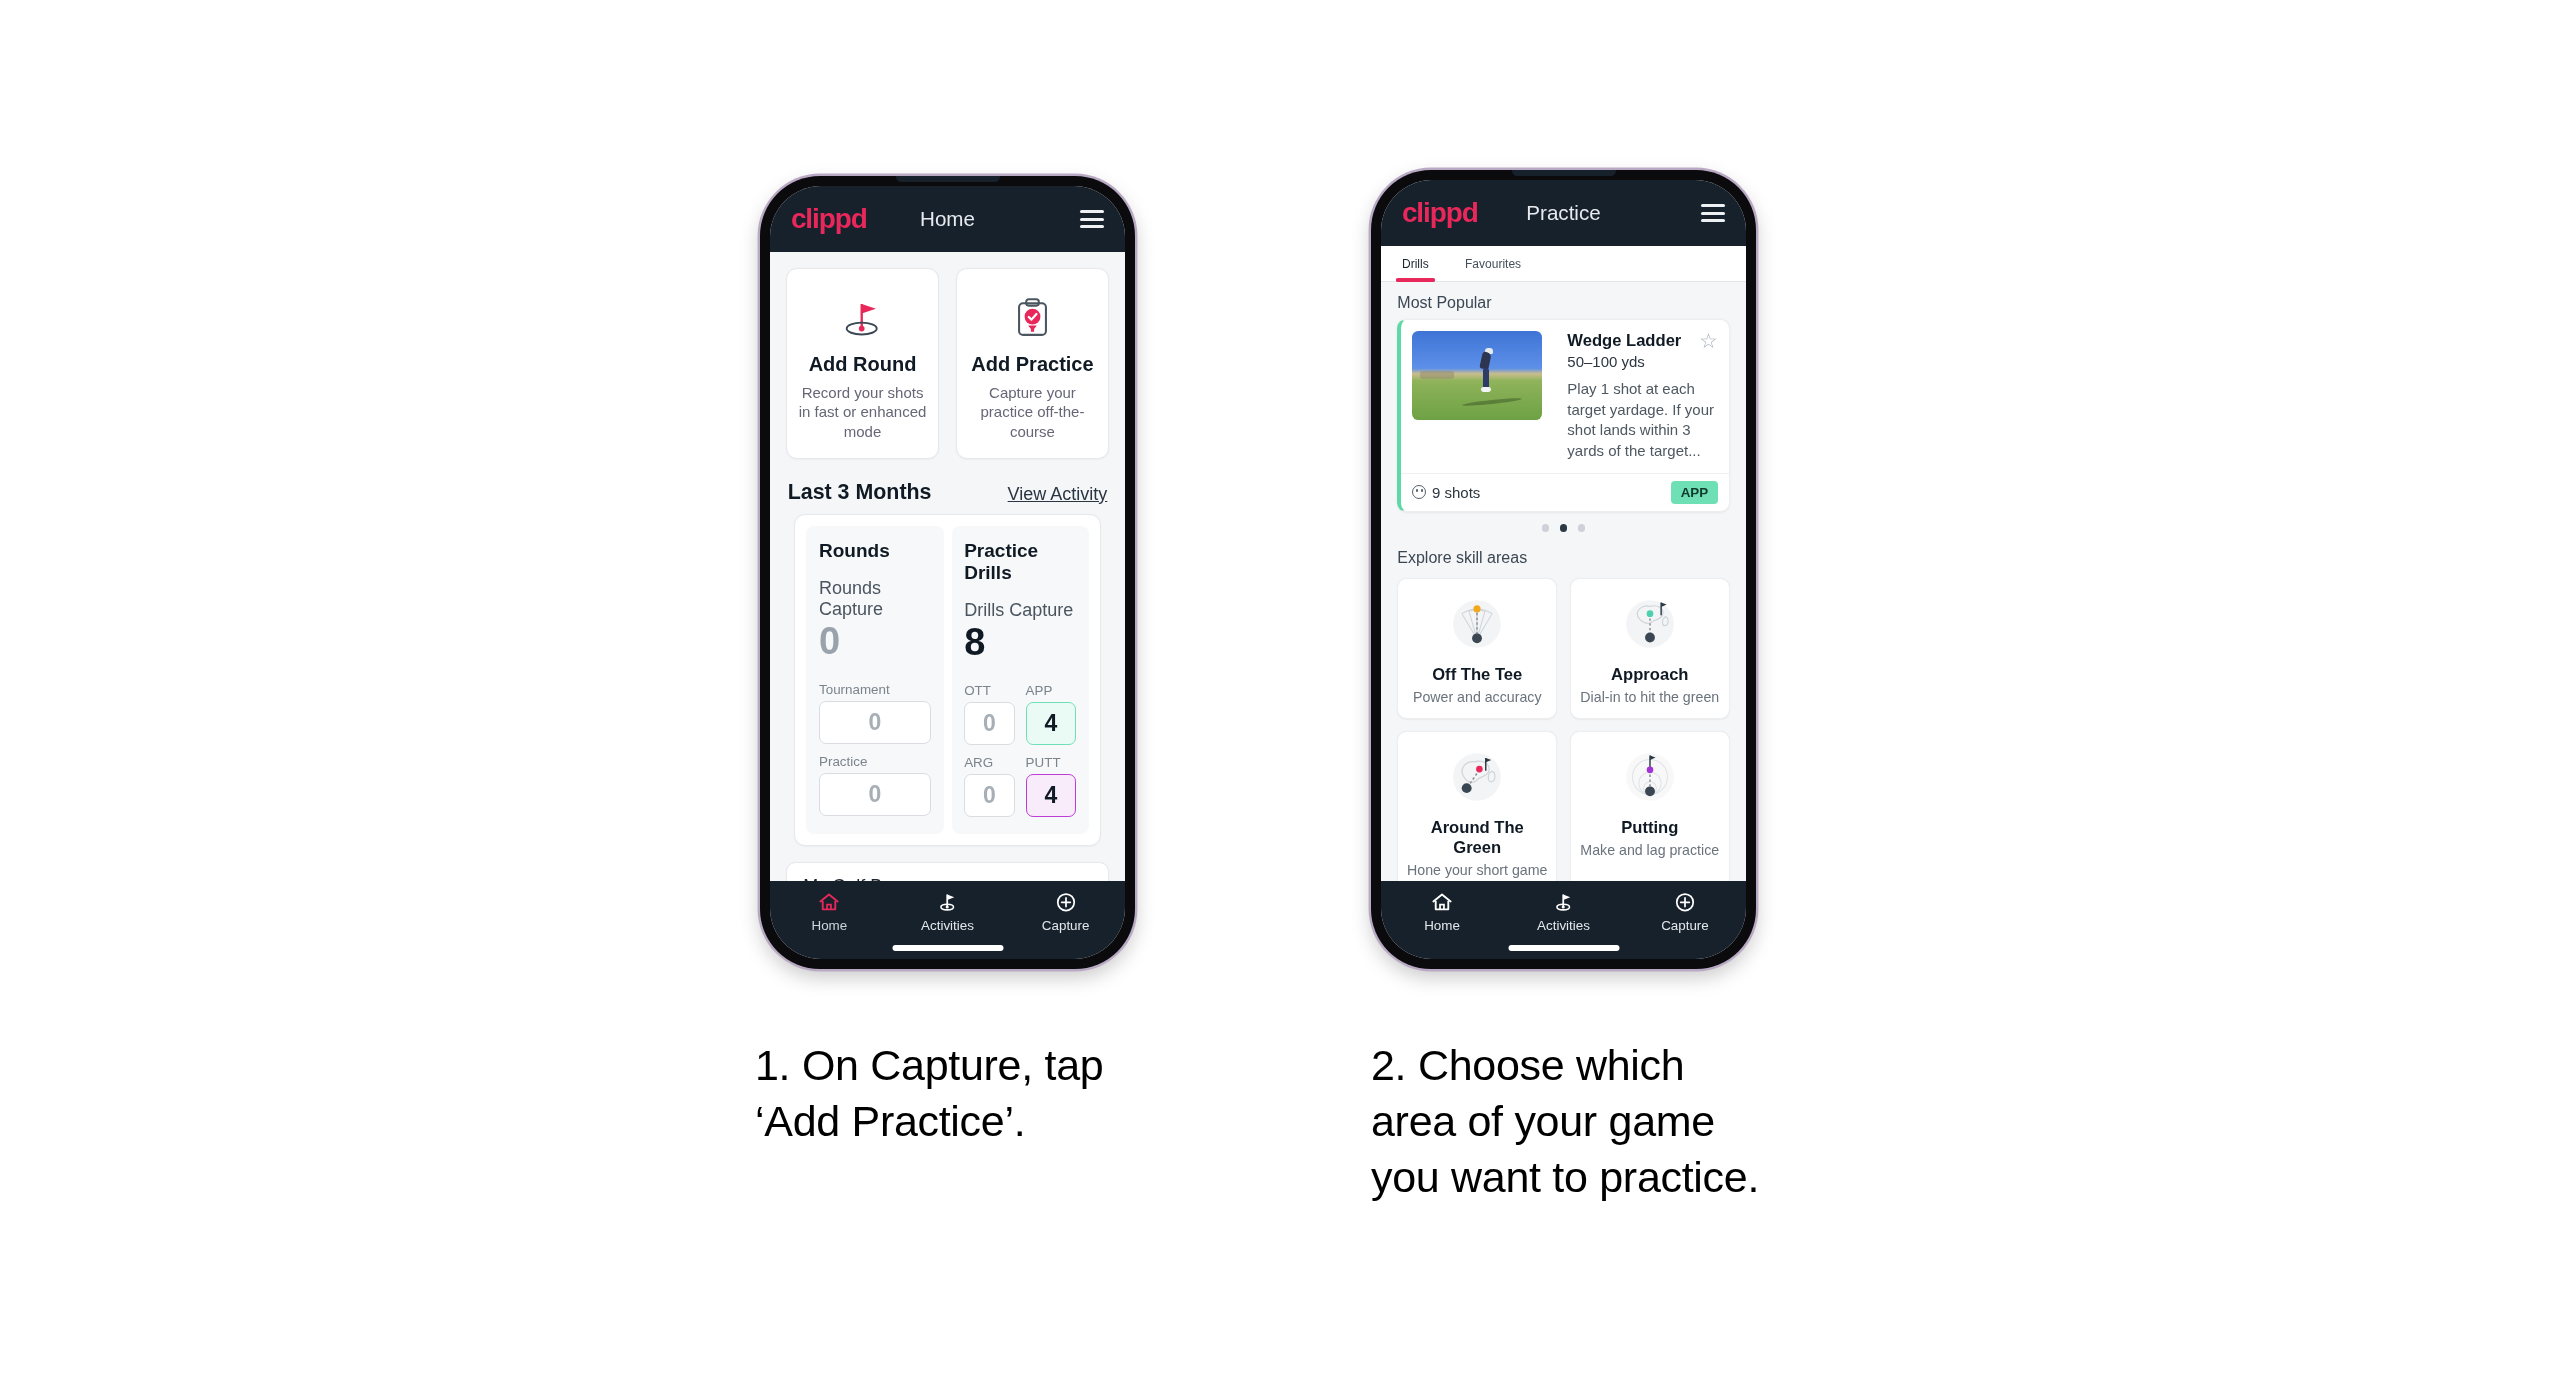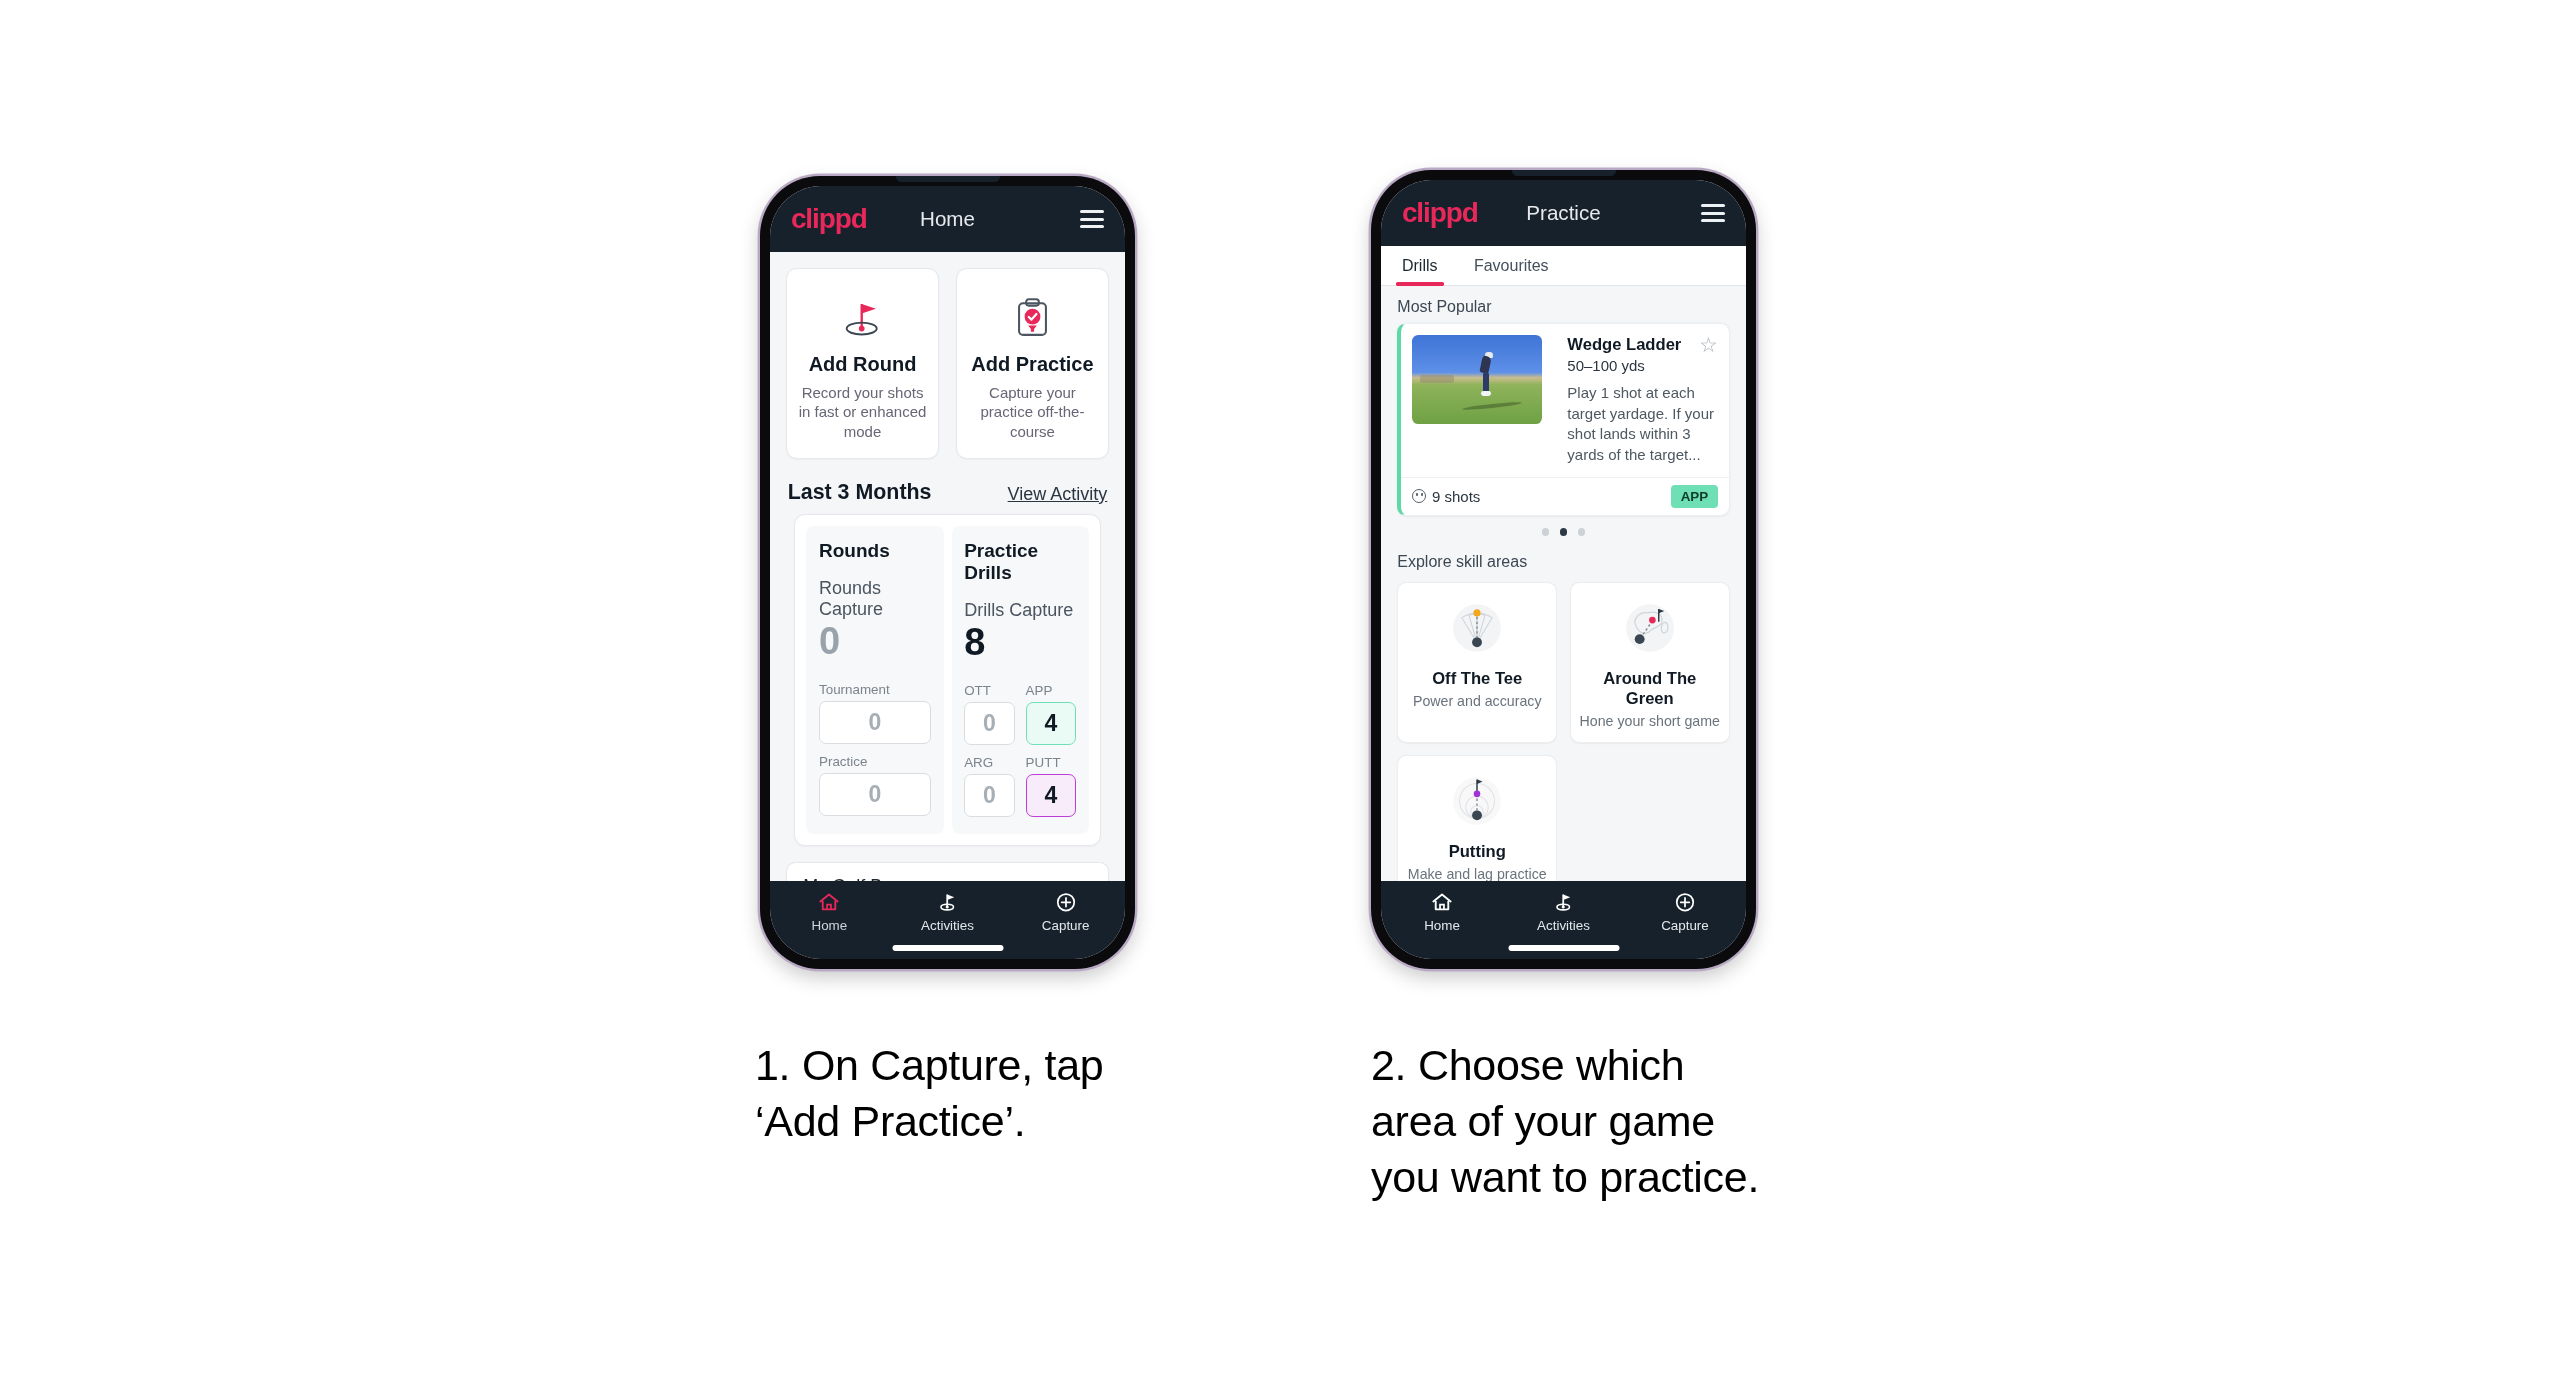--- a/index.html
+++ b/index.html
@@ -121,21 +121,21 @@
   .nav-ico { height: 22px; display: flex; align-items: center; justify-content: center; }
   .nav-label { font-size: 13.4px; color: #e2e7ec; }
   .nav-item.active-pink .nav-label { color: #cdd4db; }
   .home-bar {
     position: absolute; bottom: 8px; left: 50%; transform: translateX(-50%);
     width: 111px; height: 5.5px; background: #fff; border-radius: 3.2px;
   }
 
   
   .tabs { background: #fff; display: flex; padding: 0 16px; border-bottom: 0.8px solid #e3e6e9; }
-  .tab { padding: 11px 4.7px 9.5px; font-size: 16px; color: #43505c; position: relative; }
+  .tab { padding: 11px 4.7px 9.5px; font-size: 12px; color: #43505c; position: relative; }
   .tab + .tab { margin-left: 27px; }
   .tab.active { color: #1b2530; }
   .tab.active::after {
     content: ""; position: absolute; left: -1.6px; right: -1.6px; bottom: -0.8px;
     height: 3.2px; background: #e8275a; border-radius: 1.6px;
   }
   .sub-head { font-size: 16px; color: #3b4753; padding: 12.7px 16px 6.3px; }
 
   .carousel { padding: 0 16px; position: relative; }
   .drill-card {
@@ -410,20 +410,36 @@
                 <path d="M39 58 L29 23 A30 30 0 0 1 49 23 Z" fill="none" stroke="#cfd4d9" stroke-width="1.3"></path>
                 <path d="M39 58 L39 21" stroke="#8d959c" stroke-width="2" stroke-dasharray="3 3" fill="none"></path>
                 <circle cx="39" cy="20" r="4.5" fill="#F2A81D"></circle>
                 <circle cx="39" cy="57" r="6.2" fill="#3b4653"></circle>
               </svg>
             </div>
             <div class="skill-name">Off The Tee</div>
             <div class="skill-sub">Power and accuracy</div>
           </div>
 
+          <div class="skill-card">
+            <div class="skill-ico">
+              <svg width="62" height="62" viewBox="0 0 78 78">
+                <circle cx="39" cy="39" r="30" fill="#f3f4f6"></circle>
+                <path d="M24 30 C20 22 30 14 39 17 C48 14 57 19 55 27 C53 34 45 33 42 36 C38 40 28 38 24 30 Z" fill="none" stroke="#cfd4d9" stroke-width="1.5"></path>
+                <path d="M58 30 C63 30 63 40 58 41 C54 42 53 34 58 30 Z" fill="none" stroke="#cfd4d9" stroke-width="1.5"></path>
+                <path d="M53 12 L53 28" stroke="#2b3945" stroke-width="1.8" fill="none"></path>
+                <path d="M53 12 L60 14.5 L53 17.5 Z" fill="#2b3945"></path>
+                <path d="M39 26 L39 56" stroke="#8d959c" stroke-width="2" stroke-dasharray="3 3" fill="none"></path>
+                <circle cx="39" cy="26" r="4.2" fill="#4ECFB0"></circle>
+                <circle cx="39" cy="56" r="6.2" fill="#3b4653"></circle>
+              </svg>
+            </div>
+            <div class="skill-name">Approach</div>
+            <div class="skill-sub">Dial-in to hit the green</div>
+          </div>
 
           <div class="skill-card">
             <div class="skill-ico">
               <svg width="62" height="62" viewBox="0 0 78 78">
                 <circle cx="39" cy="39" r="30" fill="#f3f4f6"></circle>
                 <path d="M22 38 C16 28 26 18 36 20 C46 17 56 22 54 31 C52 39 43 38 40 42 C35 48 27 47 22 38 Z" fill="none" stroke="#cfd4d9" stroke-width="1.5"></path>
                 <path d="M57 32 C63 32 63 44 57 45 C52 46 52 34 57 32 Z" fill="none" stroke="#cfd4d9" stroke-width="1.5"></path>
                 <path d="M50 15 L50 31" stroke="#2b3945" stroke-width="1.8" fill="none"></path>
                 <path d="M50 15 L57 17.5 L50 20.5 Z" fill="#2b3945"></path>
                 <path d="M27 52 L42 30" stroke="#8d959c" stroke-width="2" stroke-dasharray="3 3" fill="none"></path>

